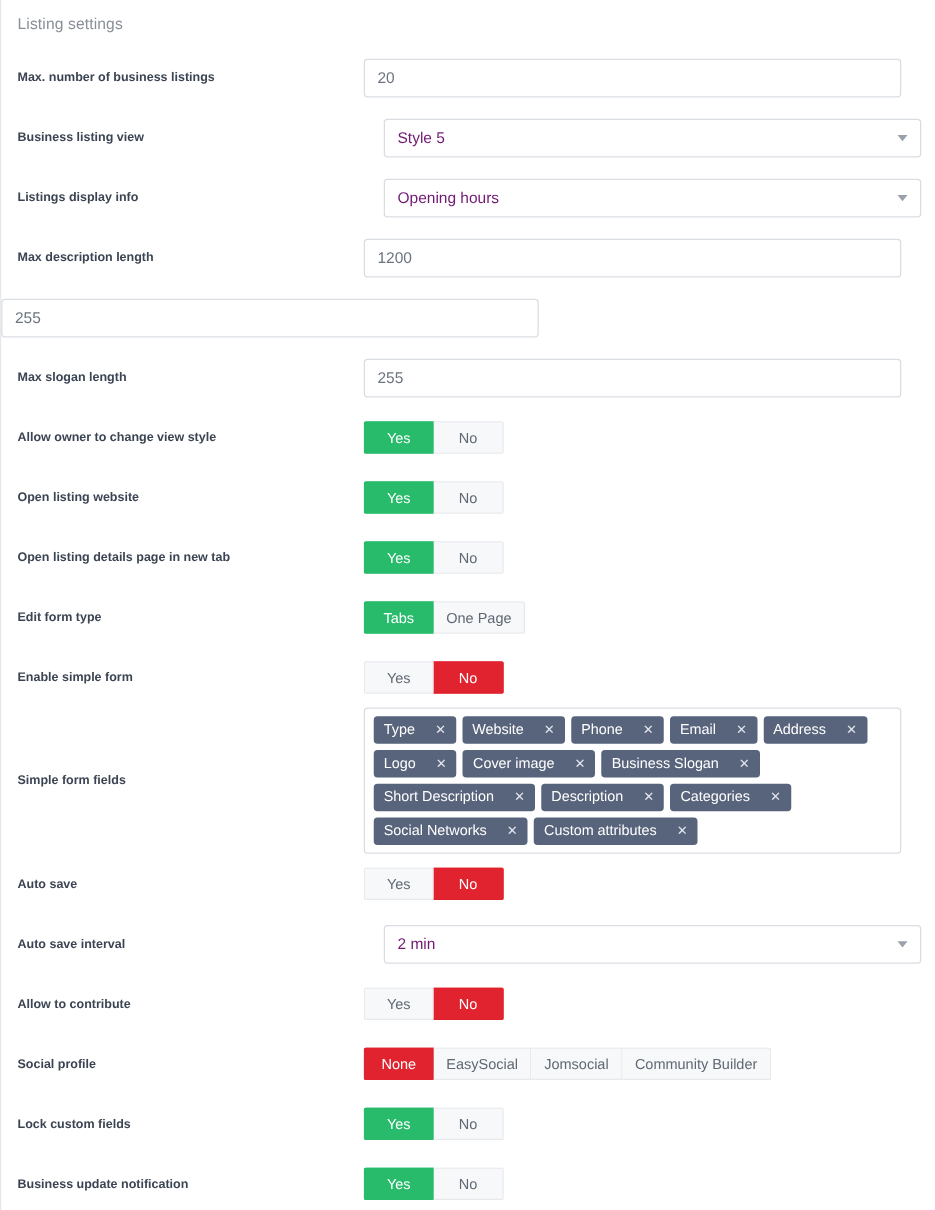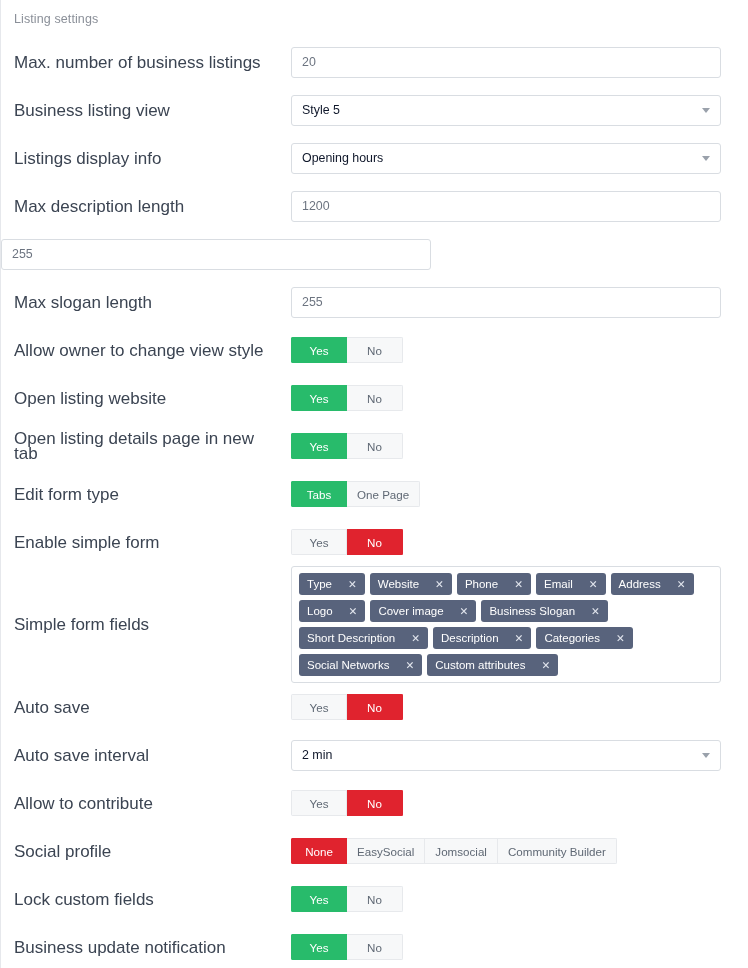--- a/index.html
+++ b/index.html
@@ -41,22 +41,22 @@
     position: relative;
     width: 748px;
     display: flex;
     align-items: center;
     min-height: 48px;
   }
   .row-label {
     width: 290px;
     padding-left: 13px;
     padding-right: 10px;
-    font-size: 17px;
-    font-weight: normal;
+    font-size: 10px;
+    font-weight: bold;
     color: #3b4452;
     line-height: 15px;
     flex: 0 0 290px;
   }
   .row-control {
     flex: 1 1 auto;
     padding-right: 16px;
     display: flex;
     align-items: center;
   }
@@ -80,21 +80,22 @@
     position: relative;
     width: 430px;
     height: 31px;
     border: 1px solid #d9dde2;
     border-radius: 3px;
     background: #fff;
     display: flex;
     align-items: center;
     padding: 0 10px;
     font-size: 12.4px;
-    color: #0f172a;
+    color: #701a75;
+    margin-left: 16px;
   }
   .tselect .caret {
     position: absolute;
     right: 10px;
     top: 50%;
     margin-top: -2px;
     width: 0; height: 0;
     border-left: 4px solid transparent;
     border-right: 4px solid transparent;
     border-top: 5px solid #9aa1ab;

